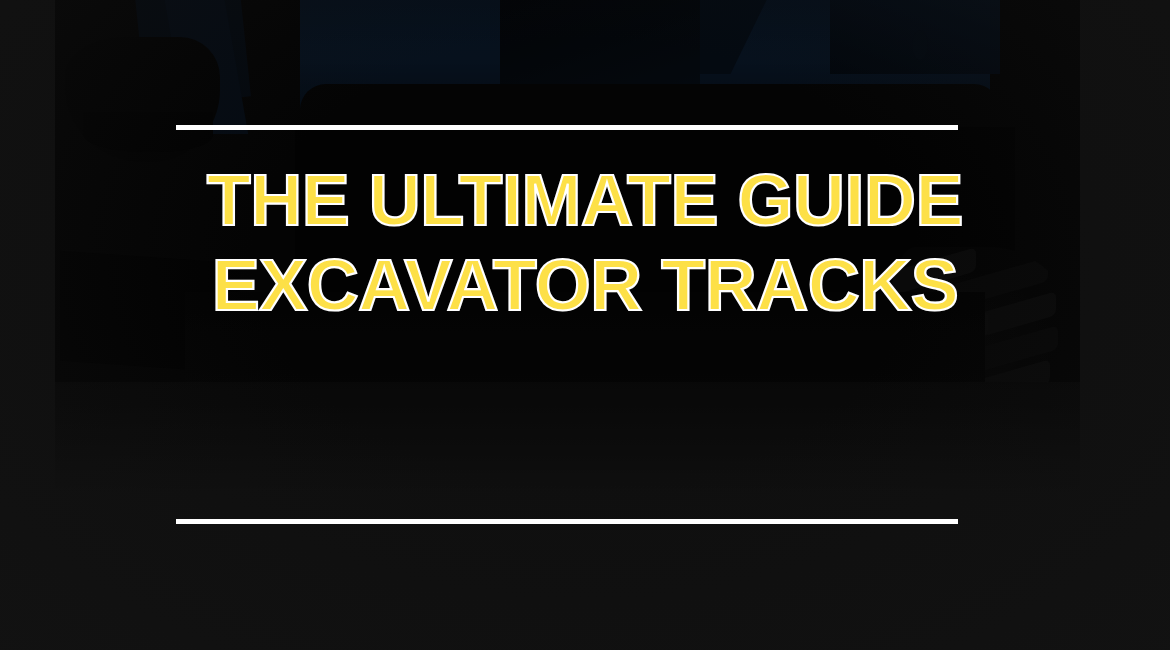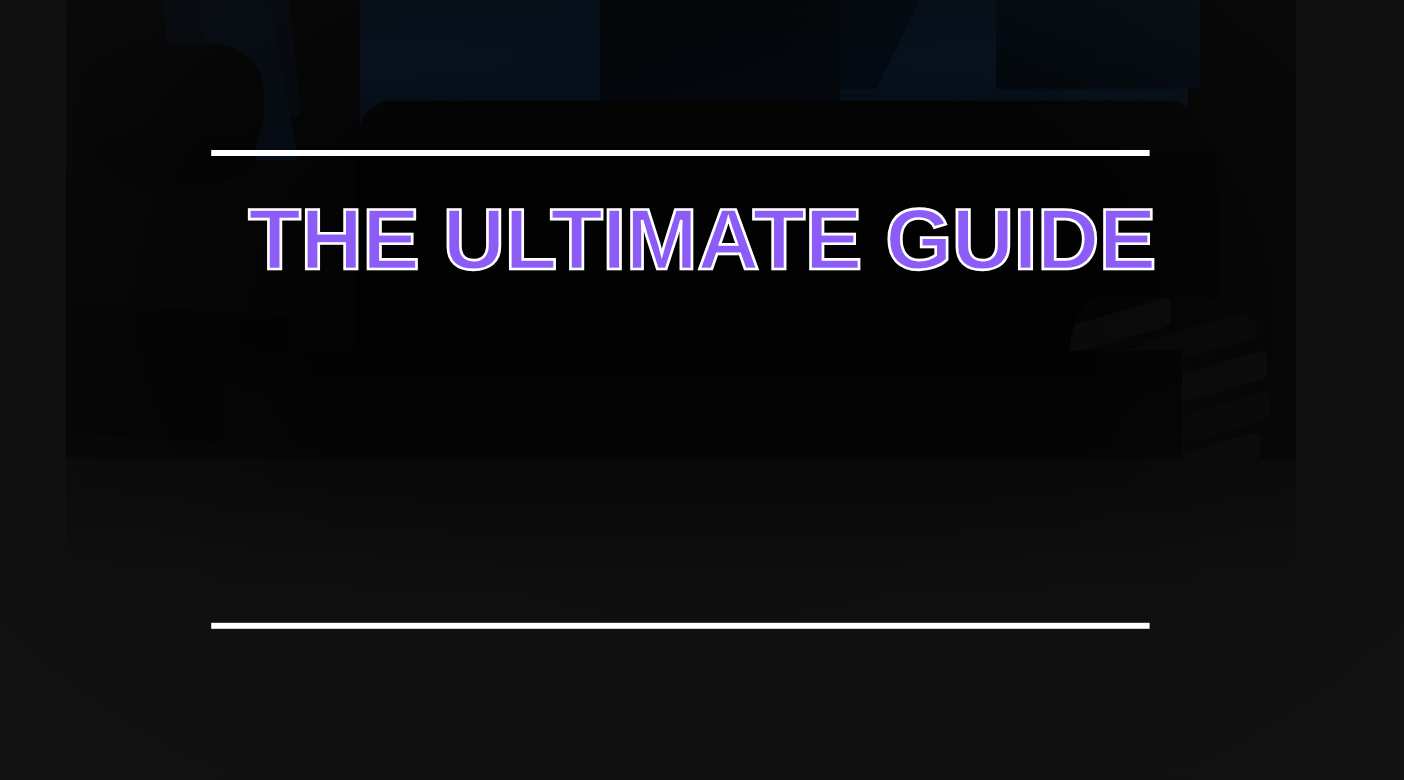--- a/index.html
+++ b/index.html
@@ -236,21 +236,21 @@
   }
   .rule-top { top: 125px; }
   .rule-bottom { top: 519px; }
 
   .headline {
     position: absolute;
     left: 0;
     top: 158px;
     width: 1170px;
     text-align: center;
-    color: #8b5cf6;
+    color: #fde047;
     font-family: "Liberation Sans", sans-serif;
     font-weight: bold;
     font-size: 72px;
     line-height: 85px;
     letter-spacing: -0.5px;
     text-transform: uppercase;
     -webkit-text-stroke: 2.2px #ffffff;
   }
   .headline .line {
     display: block;
@@ -302,18 +302,19 @@
 
   <div class="darken"></div>
   <div class="vignette"></div>
 
   <div class="content">
 
     <div class="rule rule-top"></div>
 
     <div class="headline">
       <span class="line">THE ULTIMATE GUIDE</span>
+      <span class="line">EXCAVATOR TRACKS</span>
     </div>
 
     <div class="rule rule-bottom"></div>
   </div>
 
 </div>
 
 </body></html>

